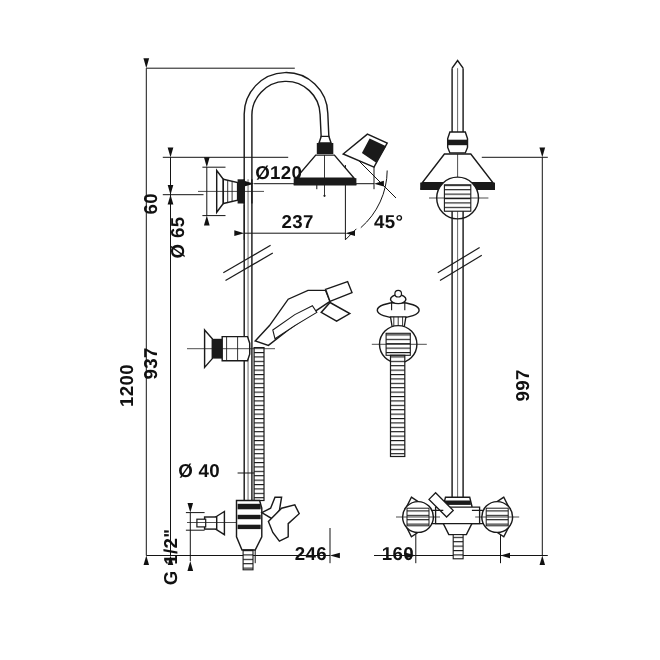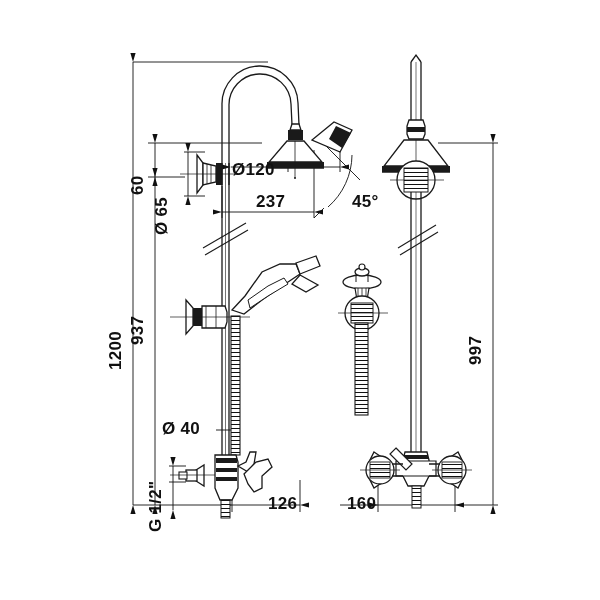--- a/index.html
+++ b/index.html
@@ -263,29 +263,29 @@
   </svg>
 
   <div class="dimtext rot90" style="left:126px; top:350px;">1200</div>
 
   <div class="dimtext rot90" style="left:148px; top:325px;">937</div>
 
   <div class="dimtext rot90" style="left:148px; top:175px;">60</div>
 
   <div class="dimtext rot90" style="left:172px; top:215px;">Ø 65</div>
 
-  <div class="dimtext" style="left:232px; top:148px;margin-top:12px;">Ø120</div>
+  <div class="dimtext" style="left:232px; top:148px;">Ø120</div>
 
   <div class="dimtext" style="left:256px; top:192px;">237</div>
 
-  <div class="dimtext" style="left:352px; top:192px;text-align:right;">45°</div>
+  <div class="dimtext" style="left:340px; top:192px;text-align:right;">45°</div>
 
   <div class="dimtext" style="left:162px; top:419px;">Ø 40</div>
 
   <div class="dimtext rot90" style="left:166px; top:512px;">G 1/2"</div>
 
-  <div class="dimtext" style="left:268px; top:494px;">126</div>
+  <div class="dimtext" style="left:268px; top:494px;">246</div>
 
   <div class="dimtext" style="left:347px; top:494px;">160</div>
 
   <div class="dimtext rot90" style="left:486px; top:345px;">997</div>
 
 </div>
 
 </body></html>

